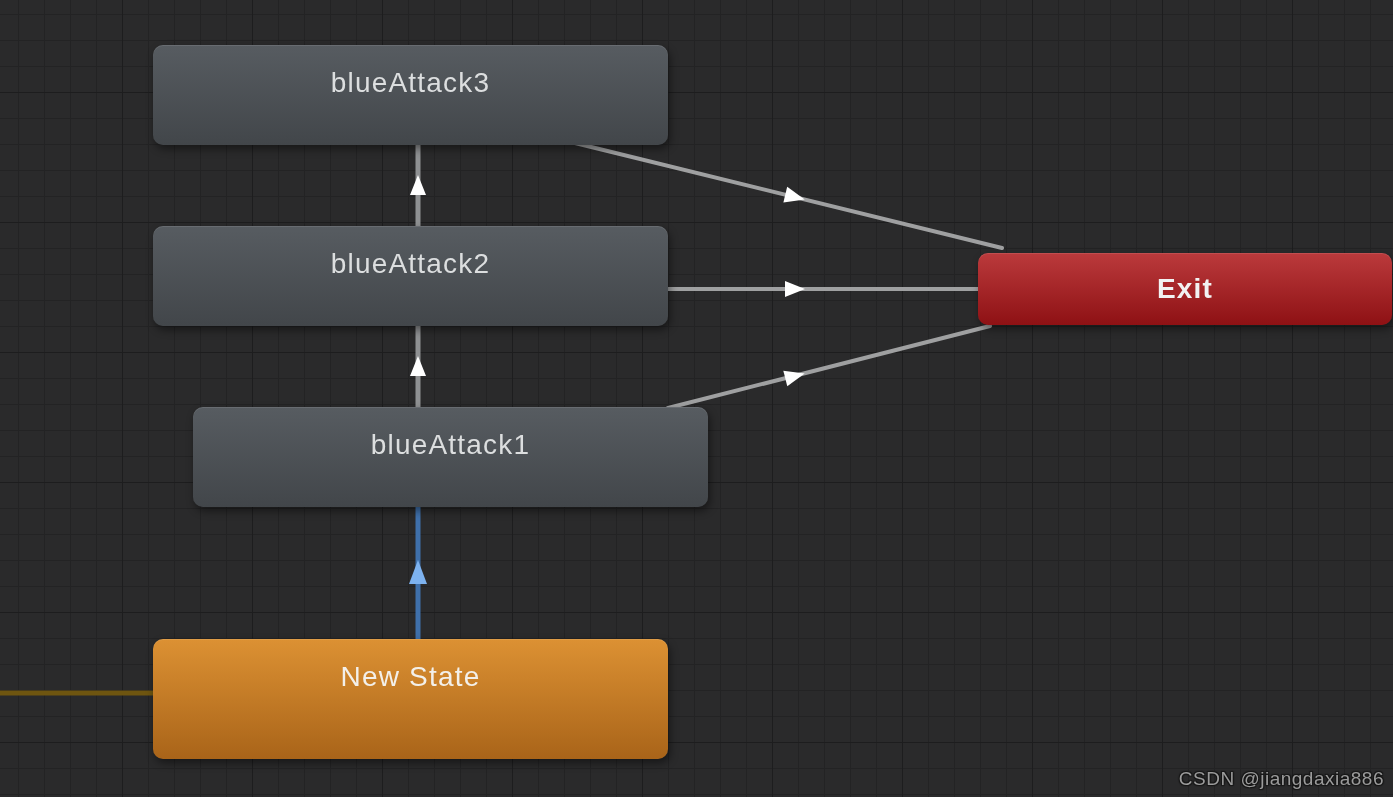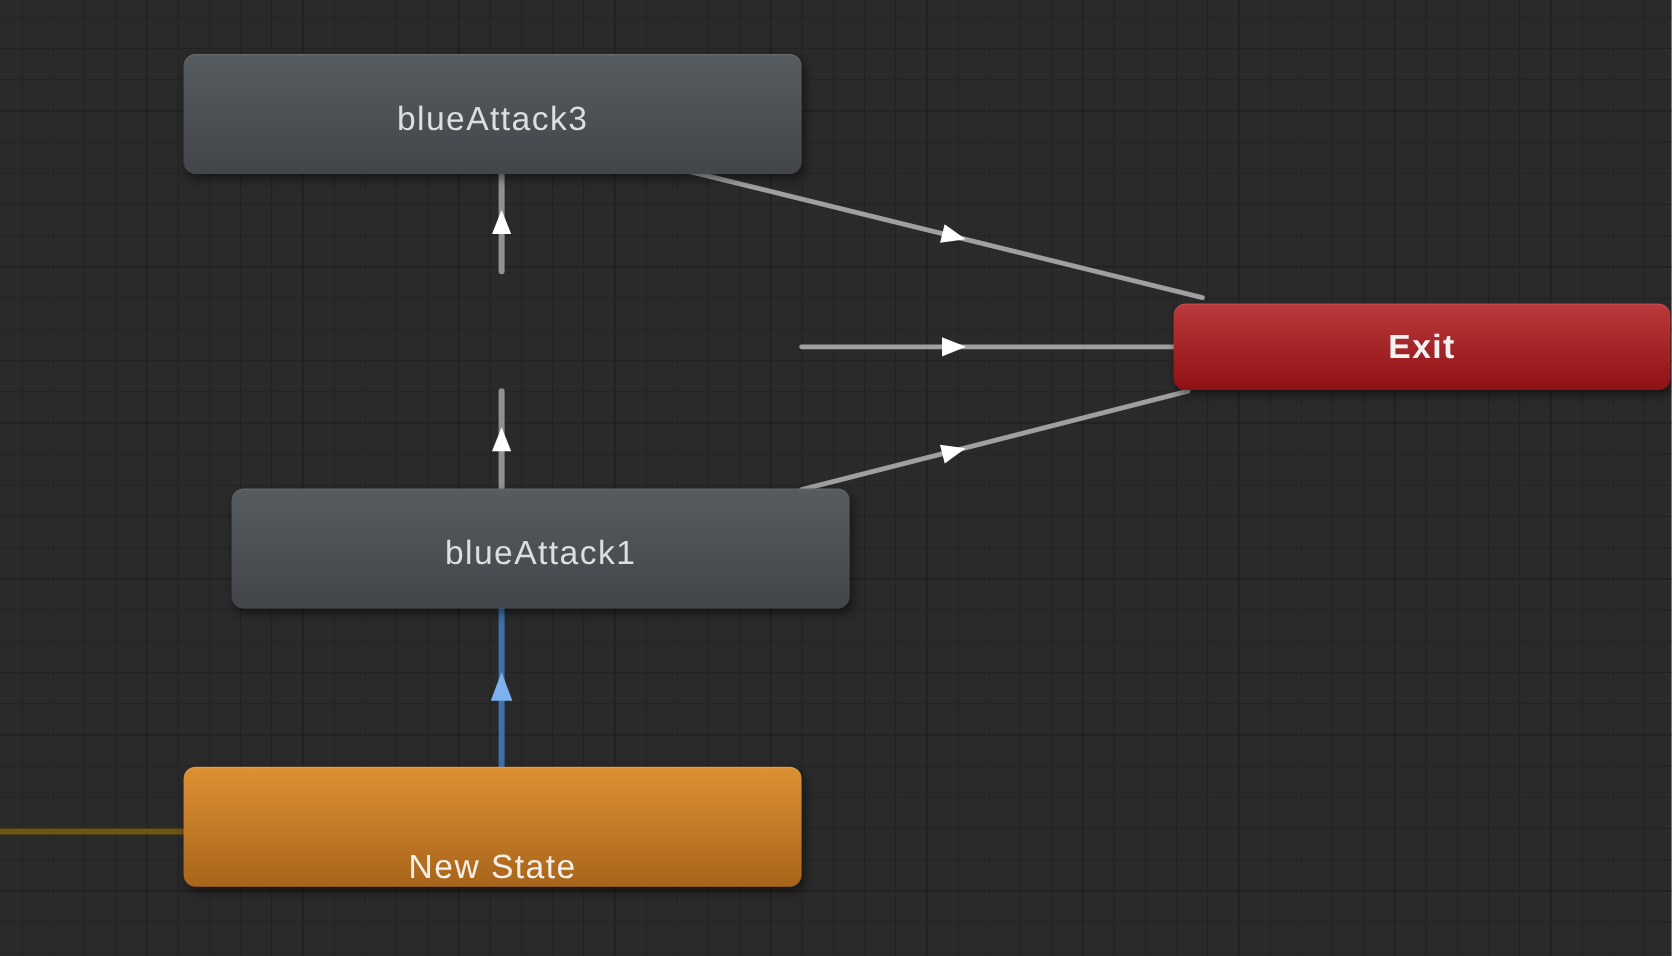--- a/index.html
+++ b/index.html
@@ -61,26 +61,26 @@
     font-size: 28px;
     letter-spacing: 1.2px;
     cursor: default;
     display: flex;
     justify-content: center;
   }
   .node-state {
     width: 515px; height: 100px;
     background: linear-gradient(var(--state-node-top), var(--state-node-bottom));
     align-items: flex-start;
-    padding-top: 38px;
+    padding-top: 22px;
   }
   .node-default {
-    width: 515px; height: 100px;
+    width: 515px; height: 120px;
     background: linear-gradient(var(--default-state-top), var(--default-state-bottom));
-    align-items: flex-end;
+    align-items: flex-start;
     padding-top: 22px;
     color: #f3f0ea;
   }
   .node-exit {
     width: 414px; height: 72px;
     background: linear-gradient(var(--exit-top), var(--exit-bottom));
     align-items: center;
     color: #f2f2f2;
     font-weight: bold;
   }
@@ -145,27 +145,31 @@
 
     <g>
       <line class="edge-entry" x1="-4" y1="693" x2="155" y2="693"></line>
     </g>
   </svg>
 
   <div class="node node-state" style="left:153px; top:45px;">
     <span>blueAttack3</span>
   </div>
 
+  <div class="node node-state" style="left:153px; top:226px;">
+    <span>blueAttack2</span>
+  </div>
 
   <div class="node node-state" style="left:153px; top:407px;margin-left:40px;">
     <span>blueAttack1</span>
   </div>
 
   <div class="node node-default" style="left:153px; top:639px;">
     <span>New State</span>
   </div>
 
   <div class="node node-exit" style="left:978px; top:253px;">
     <span>Exit</span>
   </div>
 
+  <div class="watermark">CSDN @jiangdaxia886</div>
 
 </div>
 
 </body></html>

